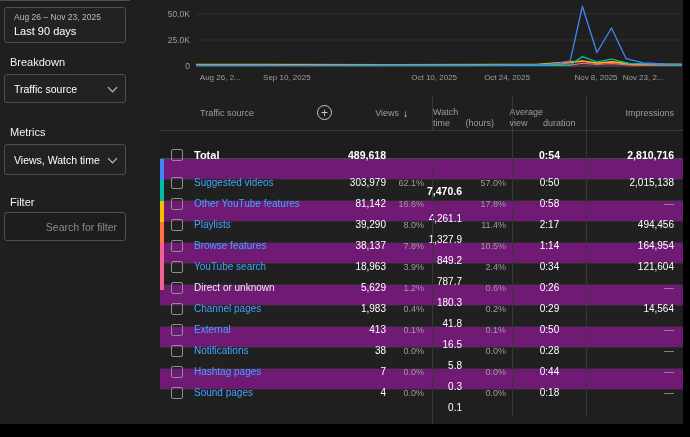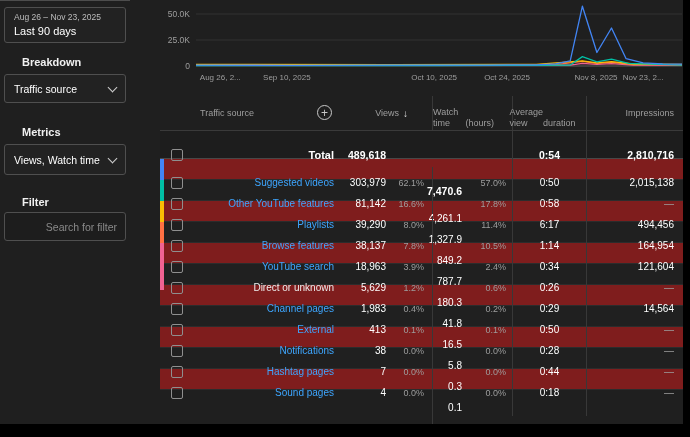--- a/index.html
+++ b/index.html
@@ -7,21 +7,21 @@
           font-family:"Liberation Sans",sans-serif;-webkit-font-smoothing:antialiased;}
 
   
   .sidebar{position:absolute;left:0;top:0;width:150px;height:424px;}
   .cutoff{position:absolute;left:0;top:0;width:130px;height:1px;background:#4d4d4d;}
   .dd{position:absolute;left:4px;width:122px;border:1px solid #4f4f4f;border-radius:3px;
       background:#222;box-sizing:border-box;color:#fff;cursor:pointer;}
   .daterange{top:7px;height:36px;padding:4px 9px;}
   .dr-sub{font-size:8.5px;color:#bdbdbd;margin-bottom:3px;white-space:nowrap;}
   .dr-main{font-size:11px;color:#fff;white-space:nowrap;}
-  .side-label{position:absolute;left:22px;font-size:11px;font-weight:700;color:#f1f1f1;}
+  .side-label{position:absolute;left:10px;font-size:11px;font-weight:400;color:#f1f1f1;}
   .lbl-breakdown{top:56px;}
   .lbl-metrics{top:126px;}
   .lbl-filter{top:196px;}
   .dd-row{display:flex;align-items:center;justify-content:space-between;padding:0 9px;font-size:10.5px;}
   .dd-breakdown{top:74px;height:29px;}
   .dd-metrics{top:144px;height:31px;}
   .dd-row span{white-space:nowrap;overflow:hidden;}
   .chev{width:6px;height:6px;border-right:1.5px solid #cfcfcf;border-bottom:1.5px solid #cfcfcf;
         transform:rotate(45deg);flex:0 0 auto;margin-left:6px;margin-top:-3px;}
   .filter-input{position:absolute;left:4px;top:212px;width:122px;height:29px;box-sizing:border-box;
@@ -49,26 +49,26 @@
          justify-content:center;line-height:1.3;}
   .h-watch{padding-right:18px;}
   .h-avg{padding-right:14px;}
   .h-impr{border-left:1px solid #383838;padding-right:10px;}
   .plus-btn{position:absolute;left:157px;top:9px;width:15px;height:15px;border:1px solid #c8c8c8;
          border-radius:50%;background:transparent;color:#c8c8c8;font-size:12px;line-height:12px;
          text-align:center;padding:0;cursor:pointer;font-family:"Liberation Sans",sans-serif;}
 
   .trow{display:grid;grid-template-columns:4px 28px 142px 56px 42px 46px 34px 74px 98px;
         height:20px;border-bottom:1px solid #2c2c2c;background:#202020;}
-  .trow.alt{background:#7f1d1d;}
+  .trow.alt{background:#701a75;}
   .trow.total{height:27px;background:#1d1d1d;border-bottom:1px solid #484848;}
   .cell{height:100%;display:flex;align-items:center;box-sizing:border-box;}
   .c-check{padding-left:7px;}
   .checkbox{width:10px;height:10px;border:1px solid #8f8f8f;border-radius:2px;flex:0 0 auto;cursor:pointer;}
-  .c-label{padding-left:2px;font-size:10px;color:#ececec;white-space:nowrap;overflow:hidden;justify-content:flex-end;}
+  .c-label{padding-left:2px;font-size:10px;color:#ececec;white-space:nowrap;overflow:hidden;}
   .total .c-label{font-size:11px;font-weight:bold;color:#fff;}
   .link{color:#3ea6ff;cursor:pointer;}
   .c-views{justify-content:flex-end;padding-right:4px;font-size:10px;color:#fff;}
   .c-pct,.c-wpct{justify-content:flex-end;font-size:9px;color:#9e9e9e;}
   .c-pct{padding-right:8px;}
   .c-wpct{padding-right:6px;}
   .c-watch{justify-content:flex-end;padding-right:16px;border-left:1px solid #383838;font-size:10px;color:#fff;margin-top:36px;}
   .c-avg{justify-content:center;border-left:1px solid #383838;font-size:10px;color:#fff;}
   .c-impr{justify-content:flex-end;padding-right:10px;border-left:1px solid #383838;font-size:10px;color:#fff;}
   .total .c-views,.total .c-watch,.total .c-avg,.total .c-impr{font-weight:bold;font-size:10.5px;}
@@ -212,21 +212,21 @@
     <div class="cell c-check">
       <span class="checkbox"></span>
     </div>
     <div class="cell c-label">
       <span class="link">Playlists</span>
     </div>
     <div class="cell c-views">39,290</div>
     <div class="cell c-pct">8.0%</div>
     <div class="cell c-watch">849.2</div>
     <div class="cell c-wpct">11.4%</div>
-    <div class="cell c-avg">6:17</div>
+    <div class="cell c-avg">2:17</div>
     <div class="cell c-impr">494,456</div>
   </div>
 
   <div class="trow">
     <div class="cell c-strip" style="background: rgb(255, 112, 67);"></div>
     <div class="cell c-check">
       <span class="checkbox"></span>
     </div>
     <div class="cell c-label">
       <span class="link">Browse features</span>

